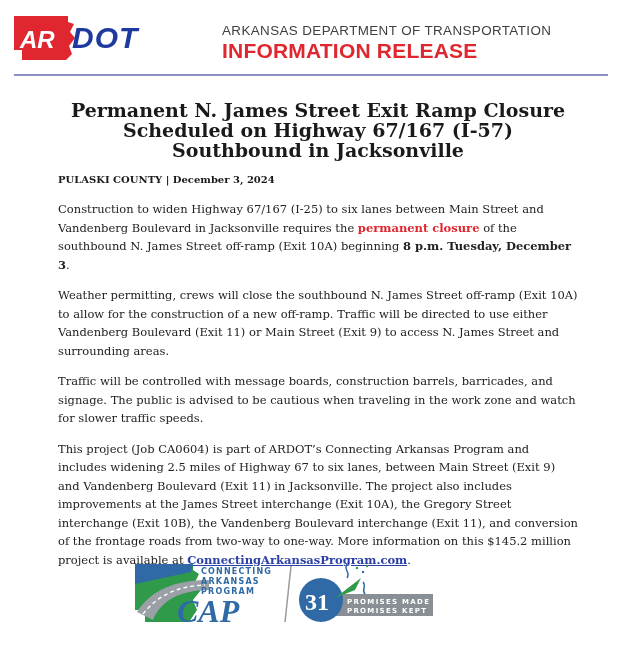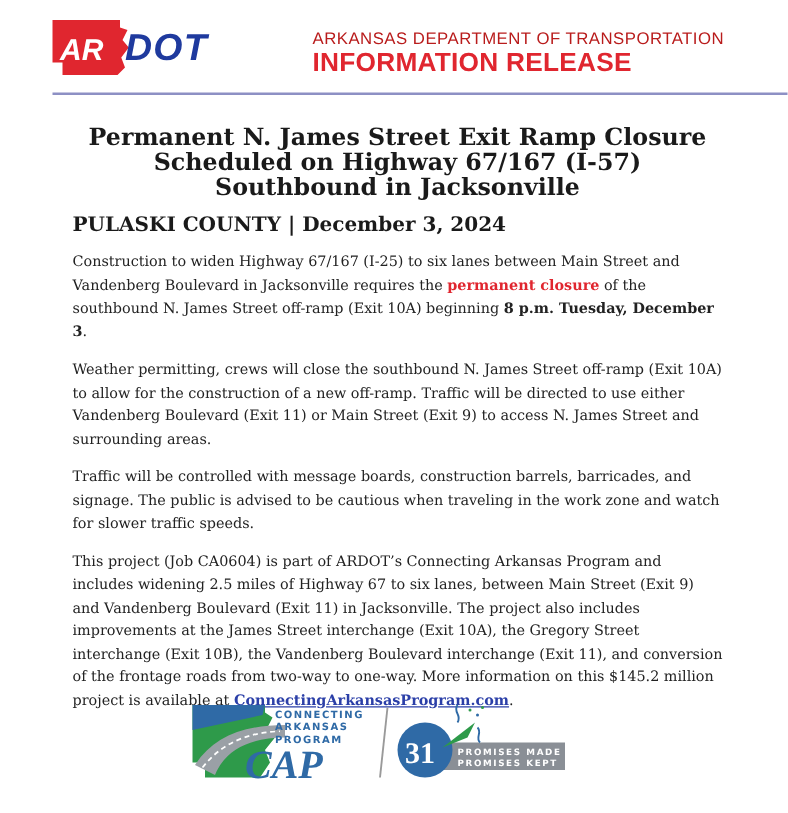--- a/index.html
+++ b/index.html
@@ -1,32 +1,32 @@
 <!DOCTYPE html>
 <html><head>
   <meta charset="utf-8">
   <style>
     html, body { margin: 0; padding: 0; background: #ffffff; }
     body { width: 630px; height: 650px; position: relative; overflow: hidden; font-family: "DejaVu Serif", "Liberation Serif", serif; color: #1a1a1a; }
-    .header { position: absolute; left: 0; top: 0; width: 534px; height: 80px; margin-left: 28px; }
+    .header { position: absolute; left: 0; top: 0; width: 534px; height: 80px; }
     .ardot-logo { position: absolute; left: 12px; top: 14px; width: 150px; height: 46px; }
     .header-text { position: absolute; left: 222px; top: 23px; }
-    .dept-name { font-family: "Liberation Sans", "DejaVu Sans", sans-serif; font-size: 13.4px; color: #b91c1c; letter-spacing: 0.4px; line-height: 15px; white-space: nowrap; }
+    .dept-name { font-family: "Liberation Sans", "DejaVu Sans", sans-serif; font-size: 13.4px; color: #404040; letter-spacing: 0.4px; line-height: 15px; white-space: nowrap; }
     .release-title { font-family: "Liberation Sans", "DejaVu Sans", sans-serif; font-size: 21px; font-weight: bold; color: #e0262f; line-height: 26px; letter-spacing: 0.2px; white-space: nowrap; }
     .header-rule { position: absolute; left: 14px; top: 74px; width: 594px; height: 2px; background: #8d90c4; }
 
     .content { position: absolute; left: 58px; top: 100px; width: 520px; }
     .headline { text-align: center; font-weight: bold; font-size: 19px; line-height: 20px; margin: 0; color: #1a1a1a; }
-    .dateline { font-weight: bold; font-size: 16px; margin: 12px 0 0 0; line-height: 16px; }
+    .dateline { font-weight: bold; font-size: 10px; margin: 12px 0 0 0; line-height: 16px; }
     p.body { font-size: 11.5px; line-height: 18.5px; margin: 12px 0 0 0; color: #222; white-space: normal; }
     .red { color: #e0262f; font-weight: bold; text-align: right; }
     .b { font-weight: bold; }
     a.link { color: #2b3fa8; text-decoration: underline; font-weight: bold; }
 
-    .footer-logos { position: absolute; left: 150px; top: 560px; width: 310px; height: 68px; }
+    .footer-logos { position: absolute; left: 131px; top: 560px; width: 310px; height: 68px; }
     .cap-logo { position: absolute; left: 0; top: 0; width: 150px; height: 68px; }
     .divider-slash { position: absolute; left: 152px; top: 4px; width: 10px; height: 60px; }
     .promise-logo { position: absolute; left: 164px; top: 0; width: 150px; height: 68px; }
   </style>
 </head>
 <body>
 
 <div class="header">
   <svg class="ardot-logo" viewBox="0 0 150 46">
     <path d="M2,2 L56,2 L56,8 L62,10 L58,18 L63,24 L57,32 L60,40 L54,46 L10,46 L10,36 L2,36 Z" fill="#e0262f"></path>

